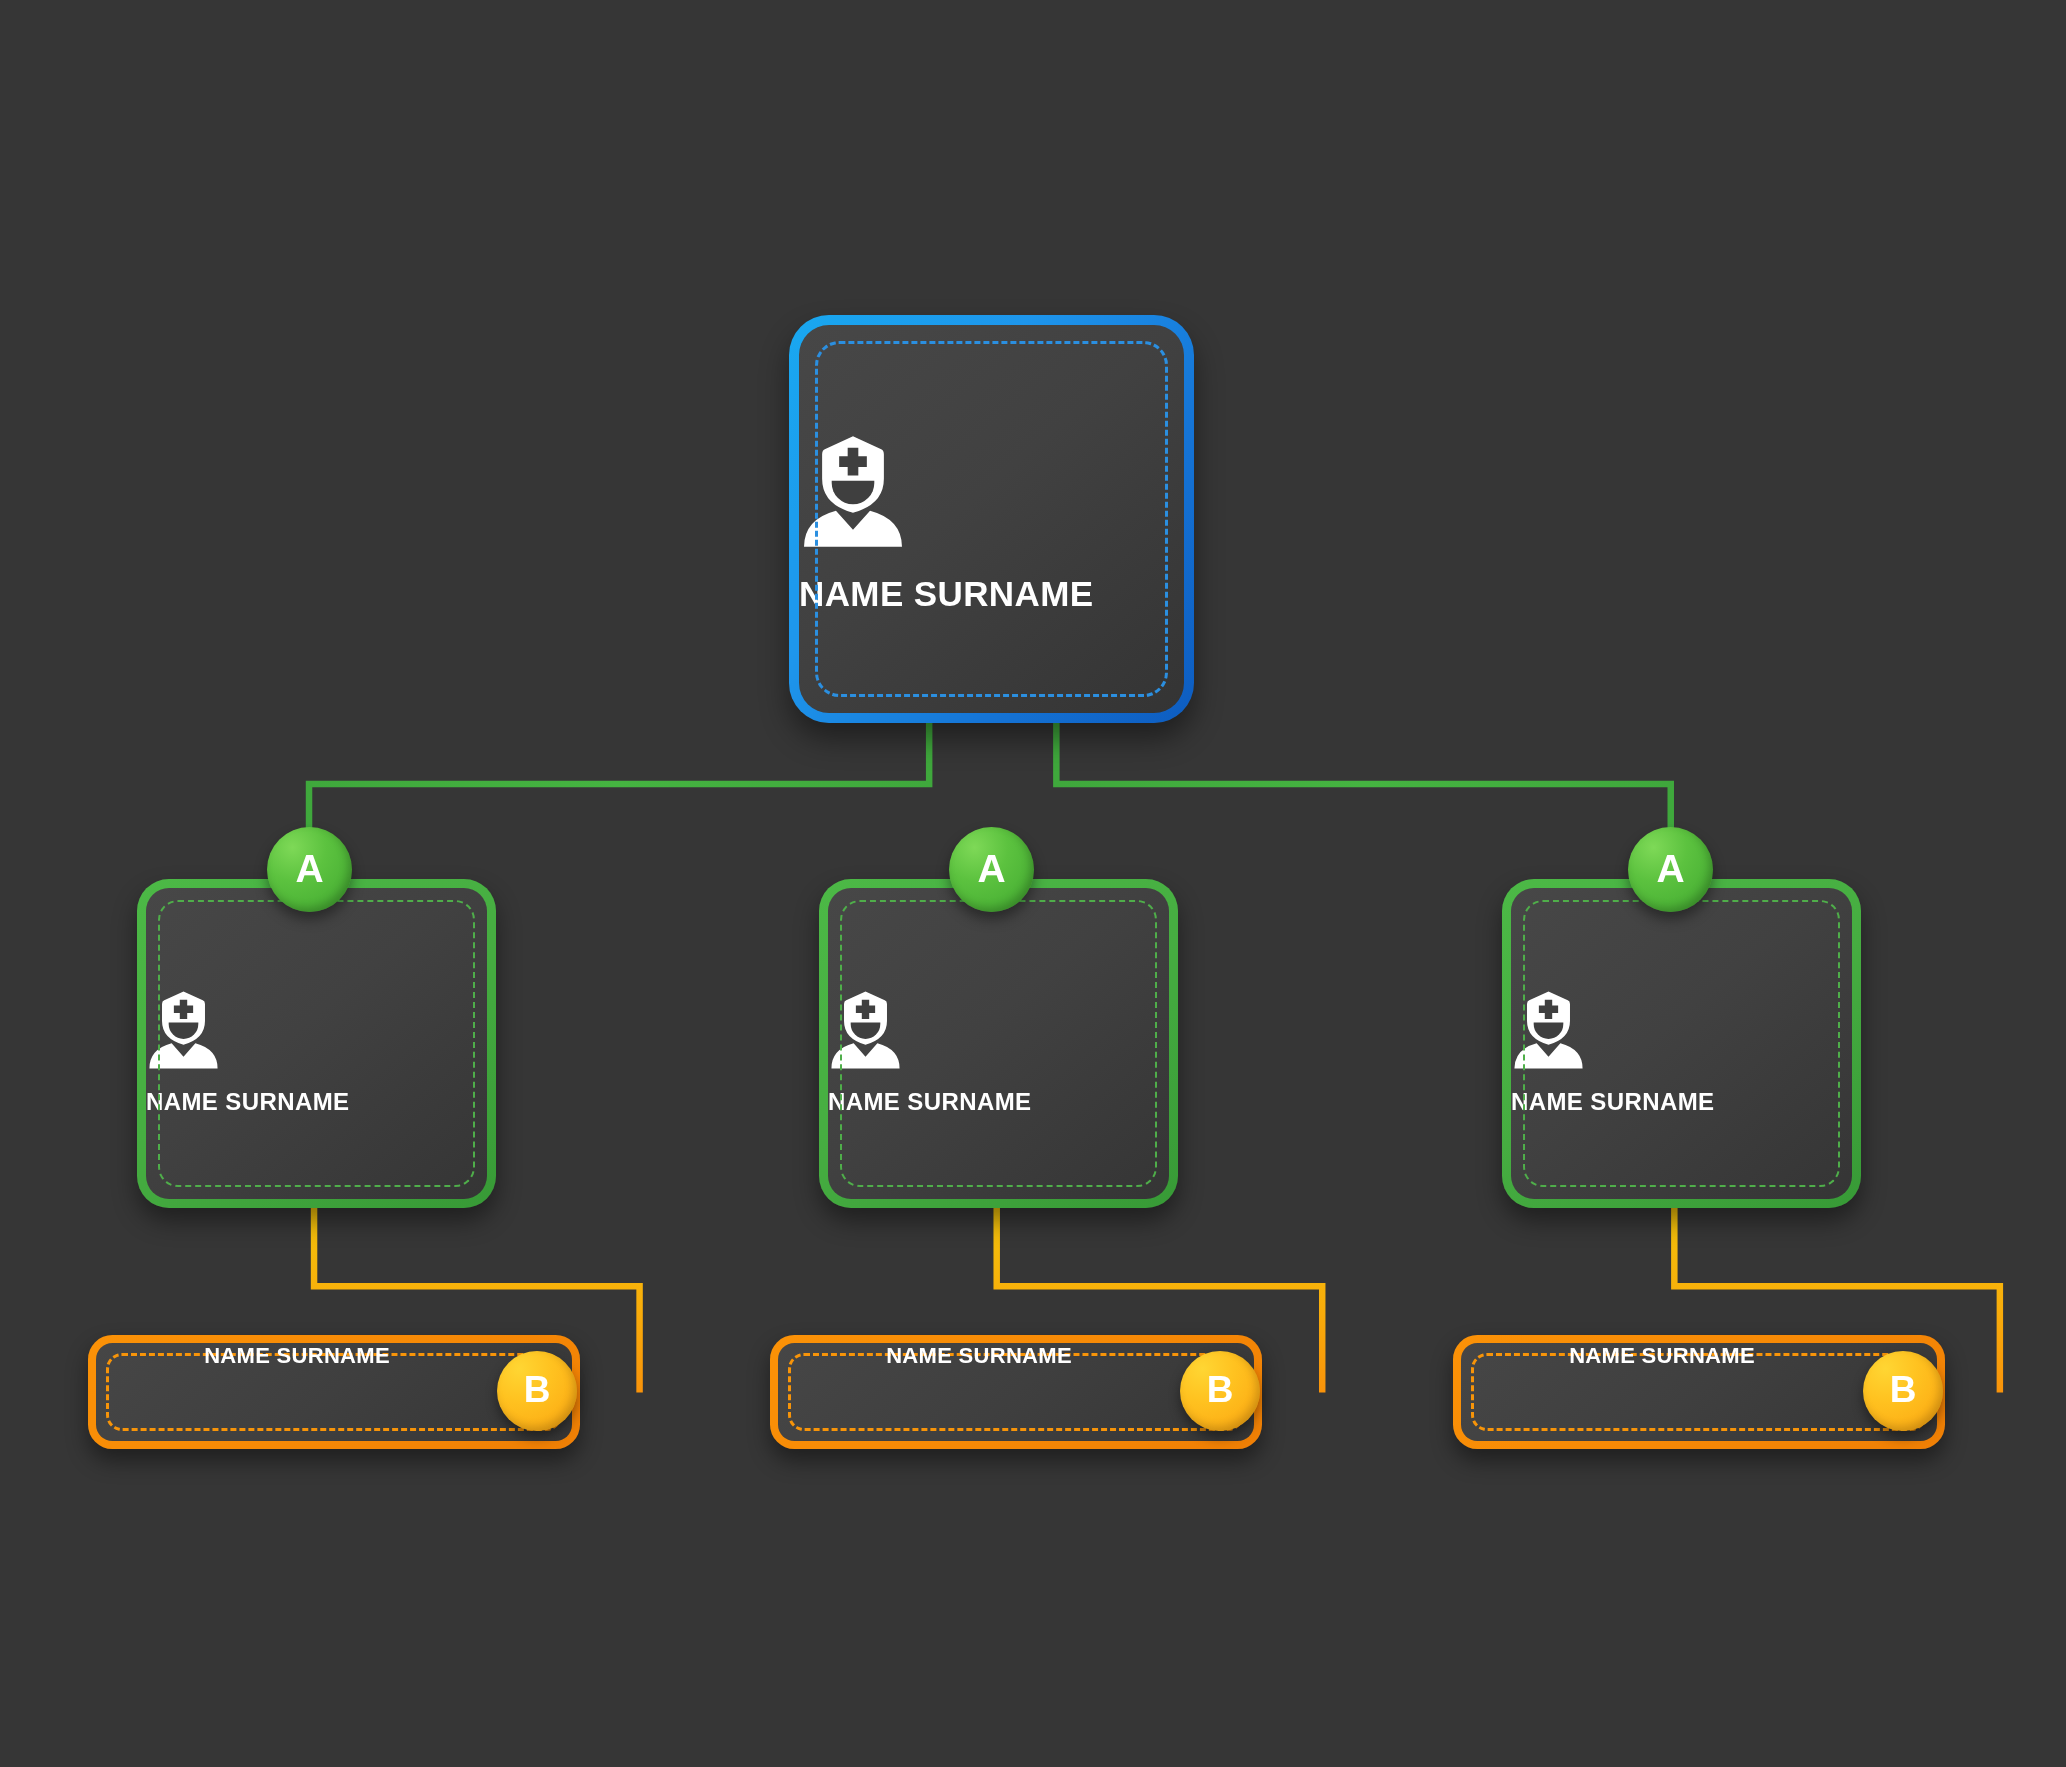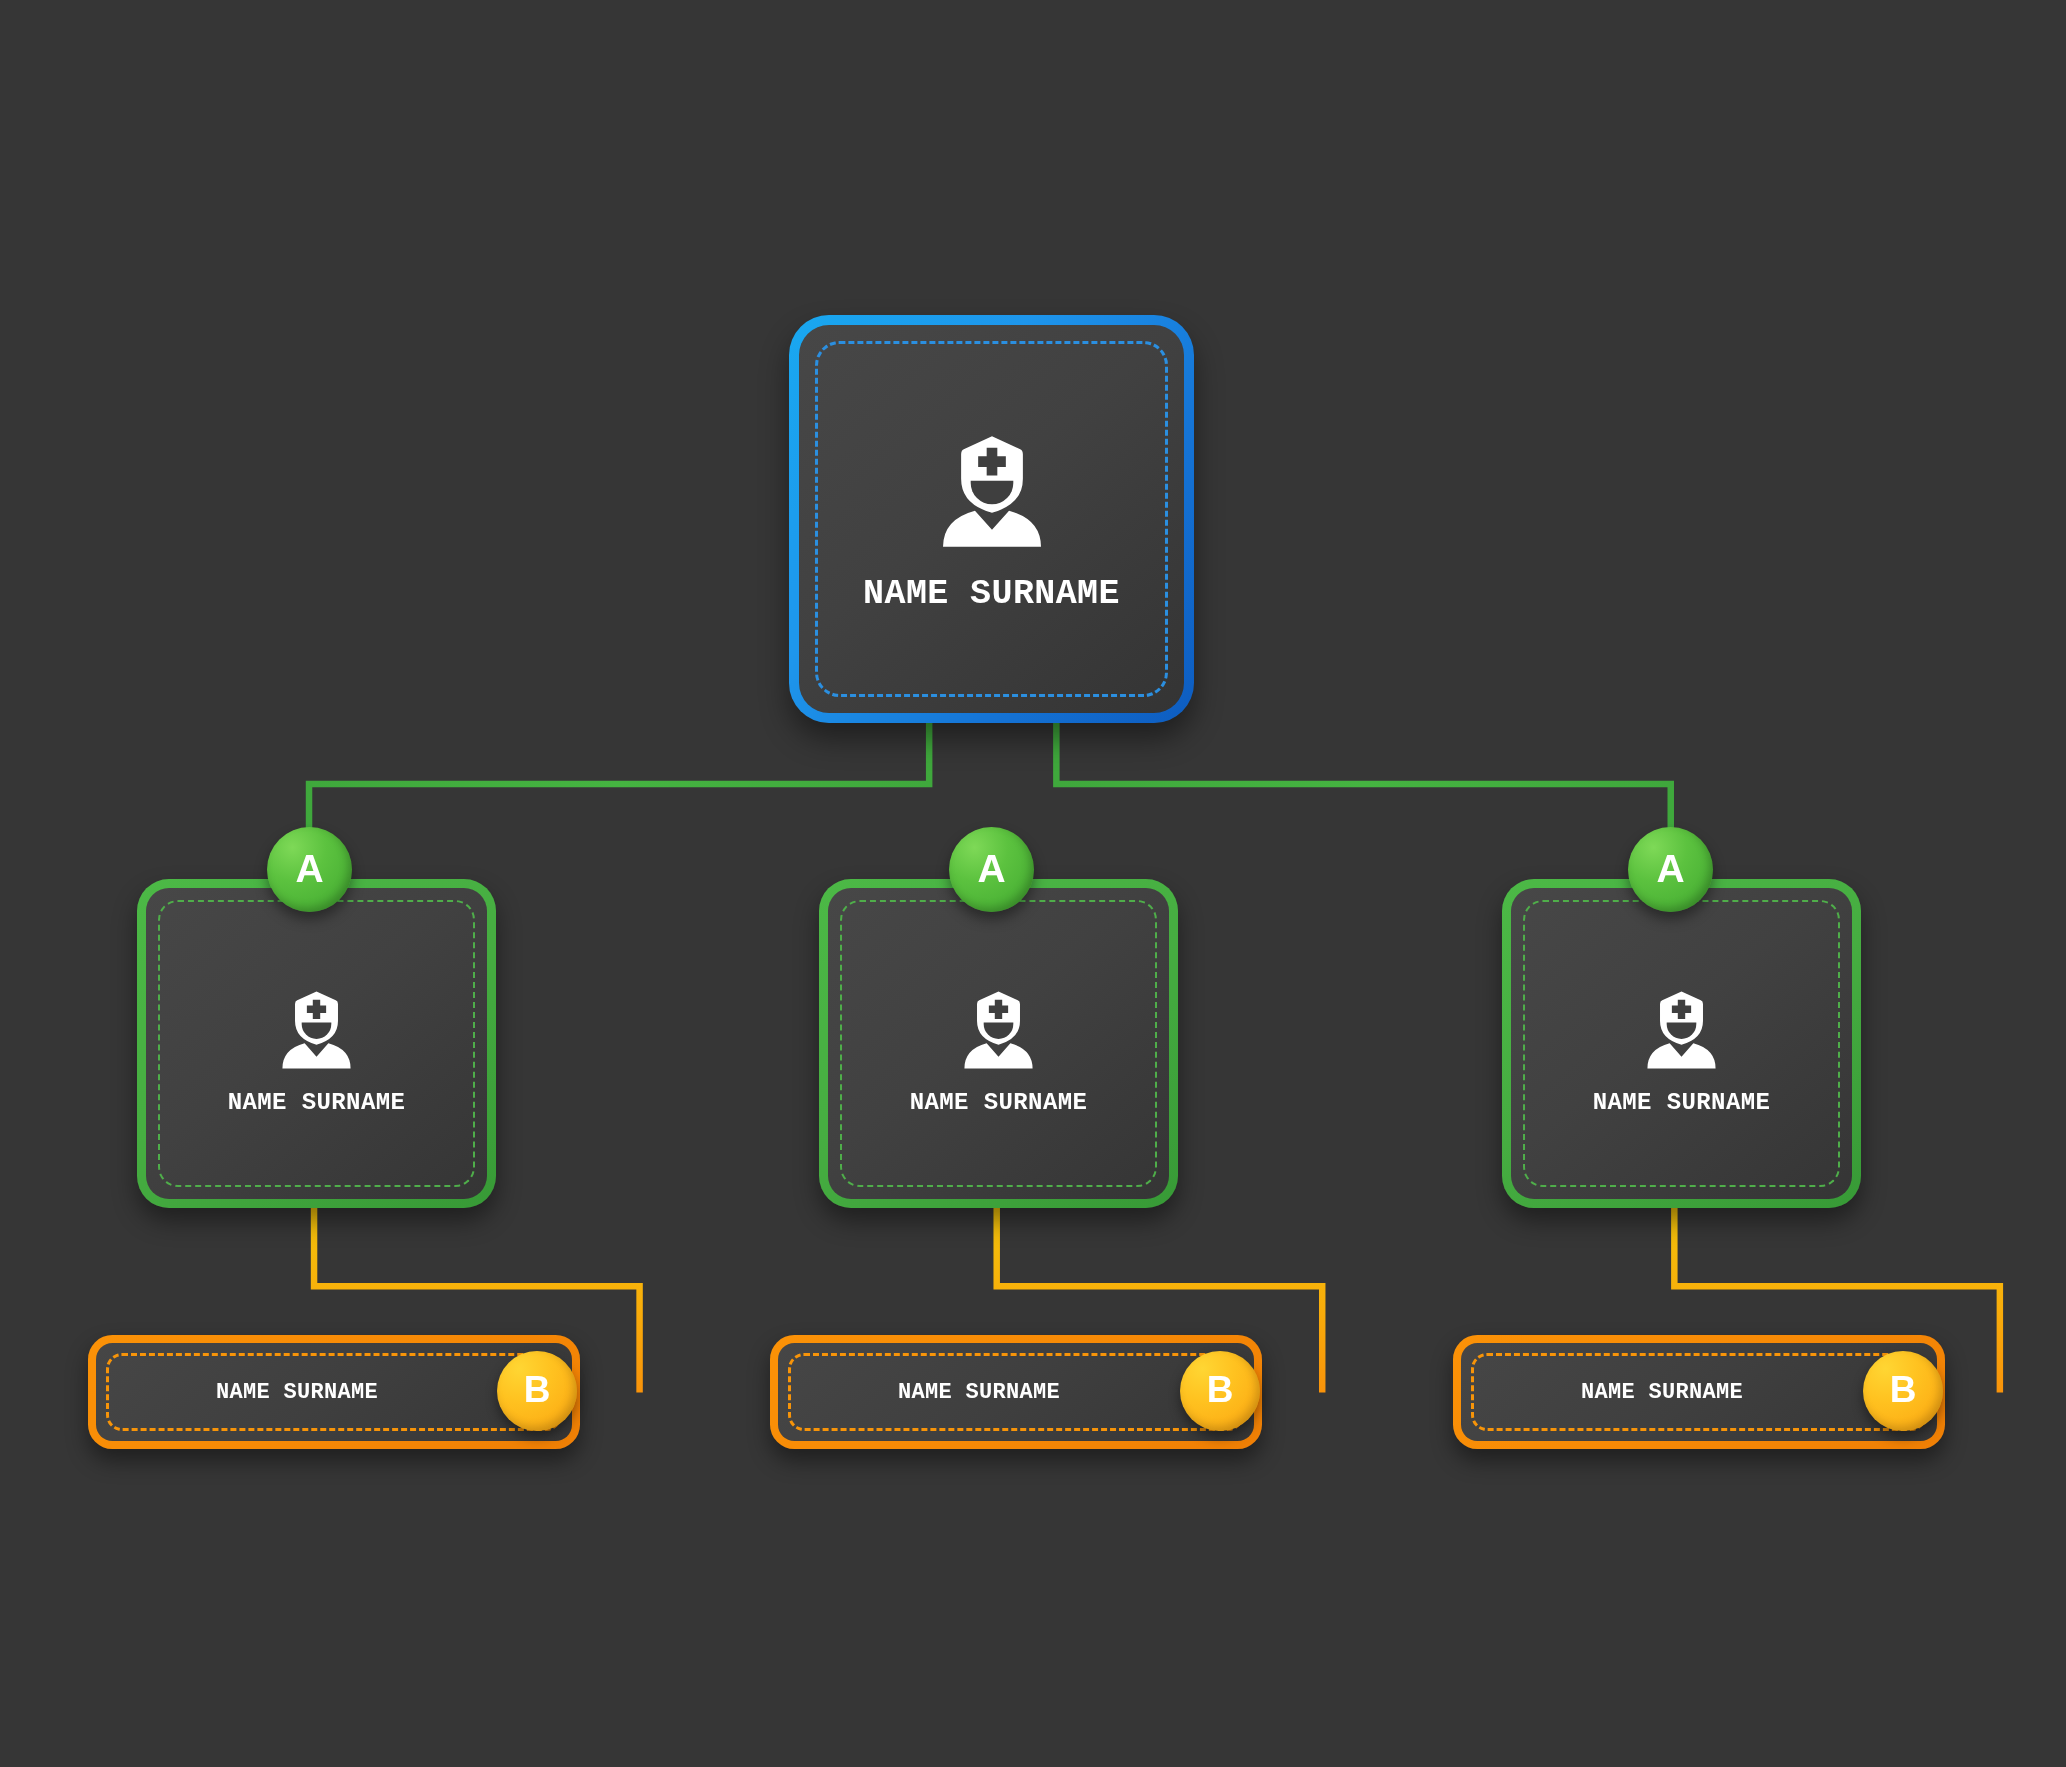--- a/index.html
+++ b/index.html
@@ -26,23 +26,22 @@
     pointer-events: none;
   }
 
   
   .node {
     position: absolute;
     box-sizing: border-box;
     background: linear-gradient(140deg, #474747 0%, #3f3f3f 45%, #343434 100%);
     display: flex;
     flex-direction: column;
-    align-items: center;
+    align-items: flex-start;
     justify-content: center;
-    font-family: Liberation Mono, monospace;
   }
   .node .inner-dash {
     position: absolute;
     box-sizing: border-box;
     pointer-events: none;
   }
 
   
   .node--root {
     left: 789px;

